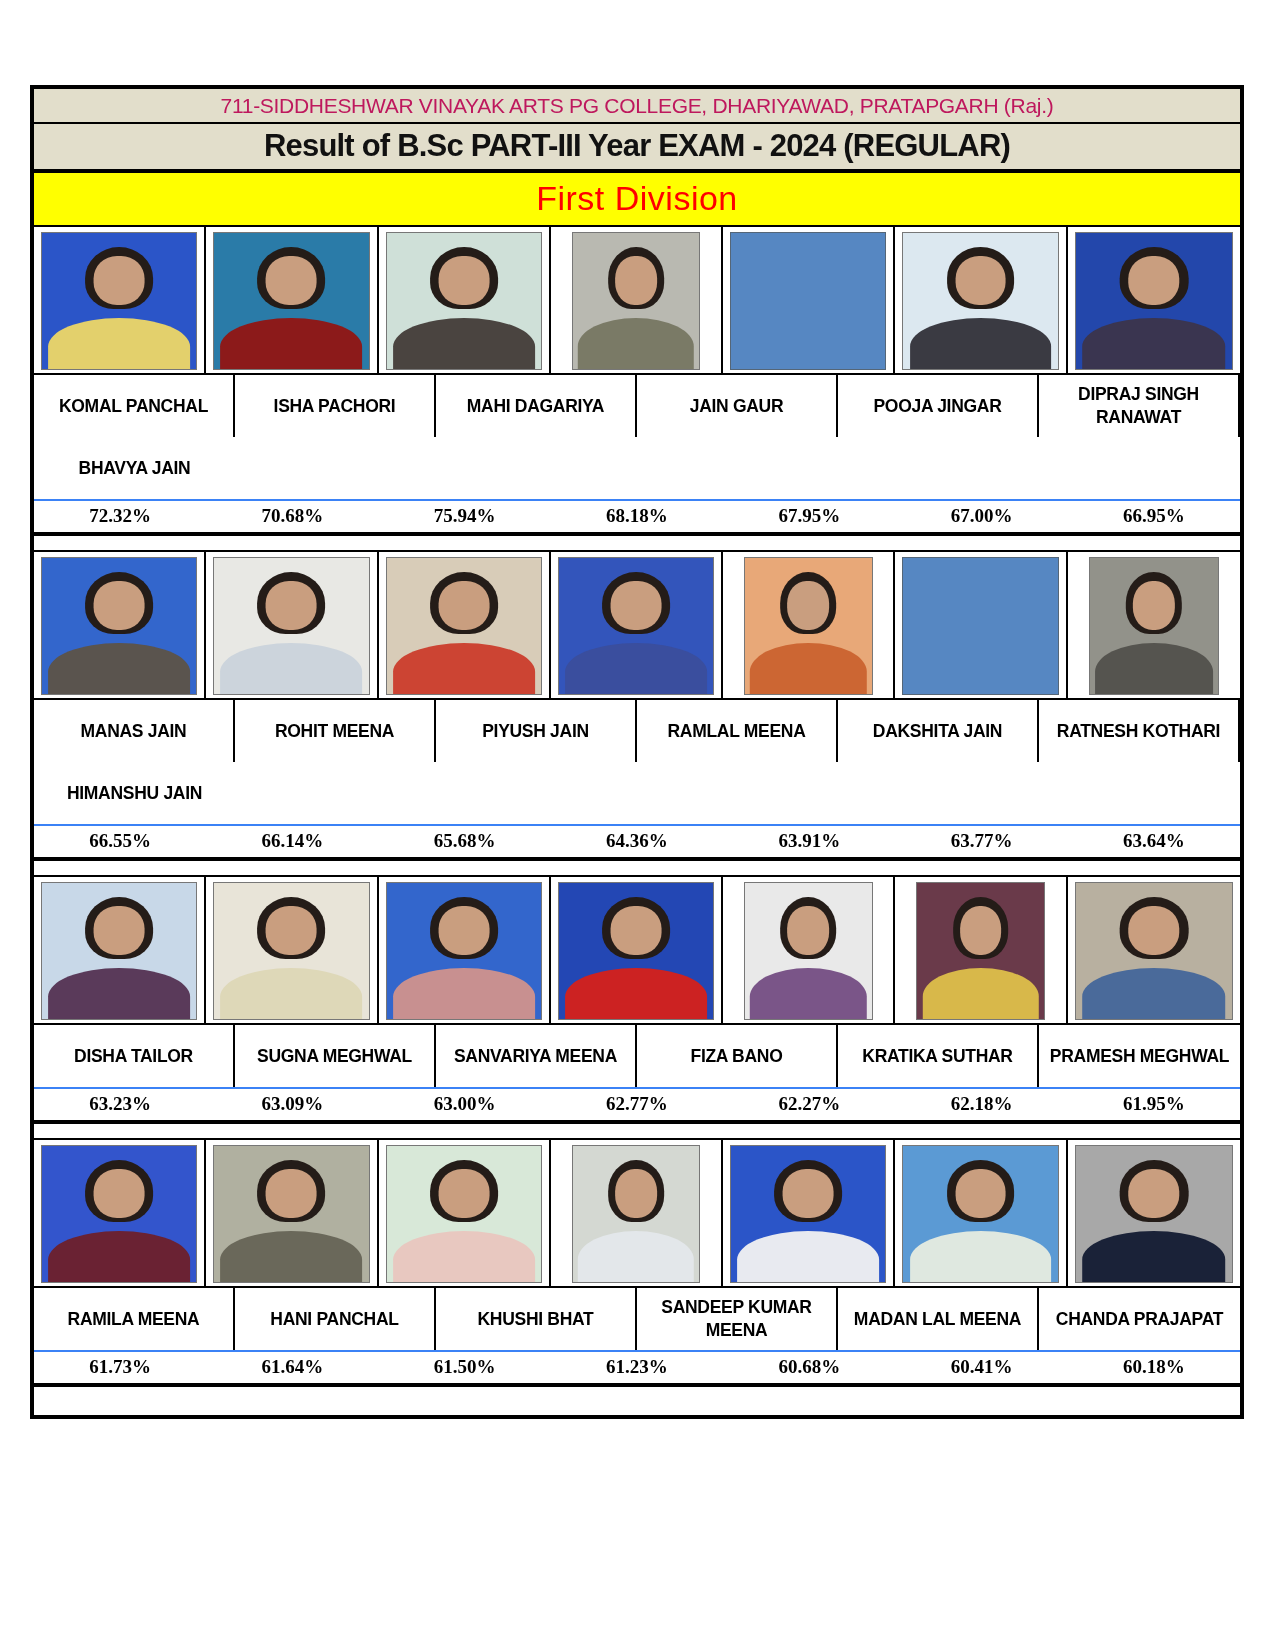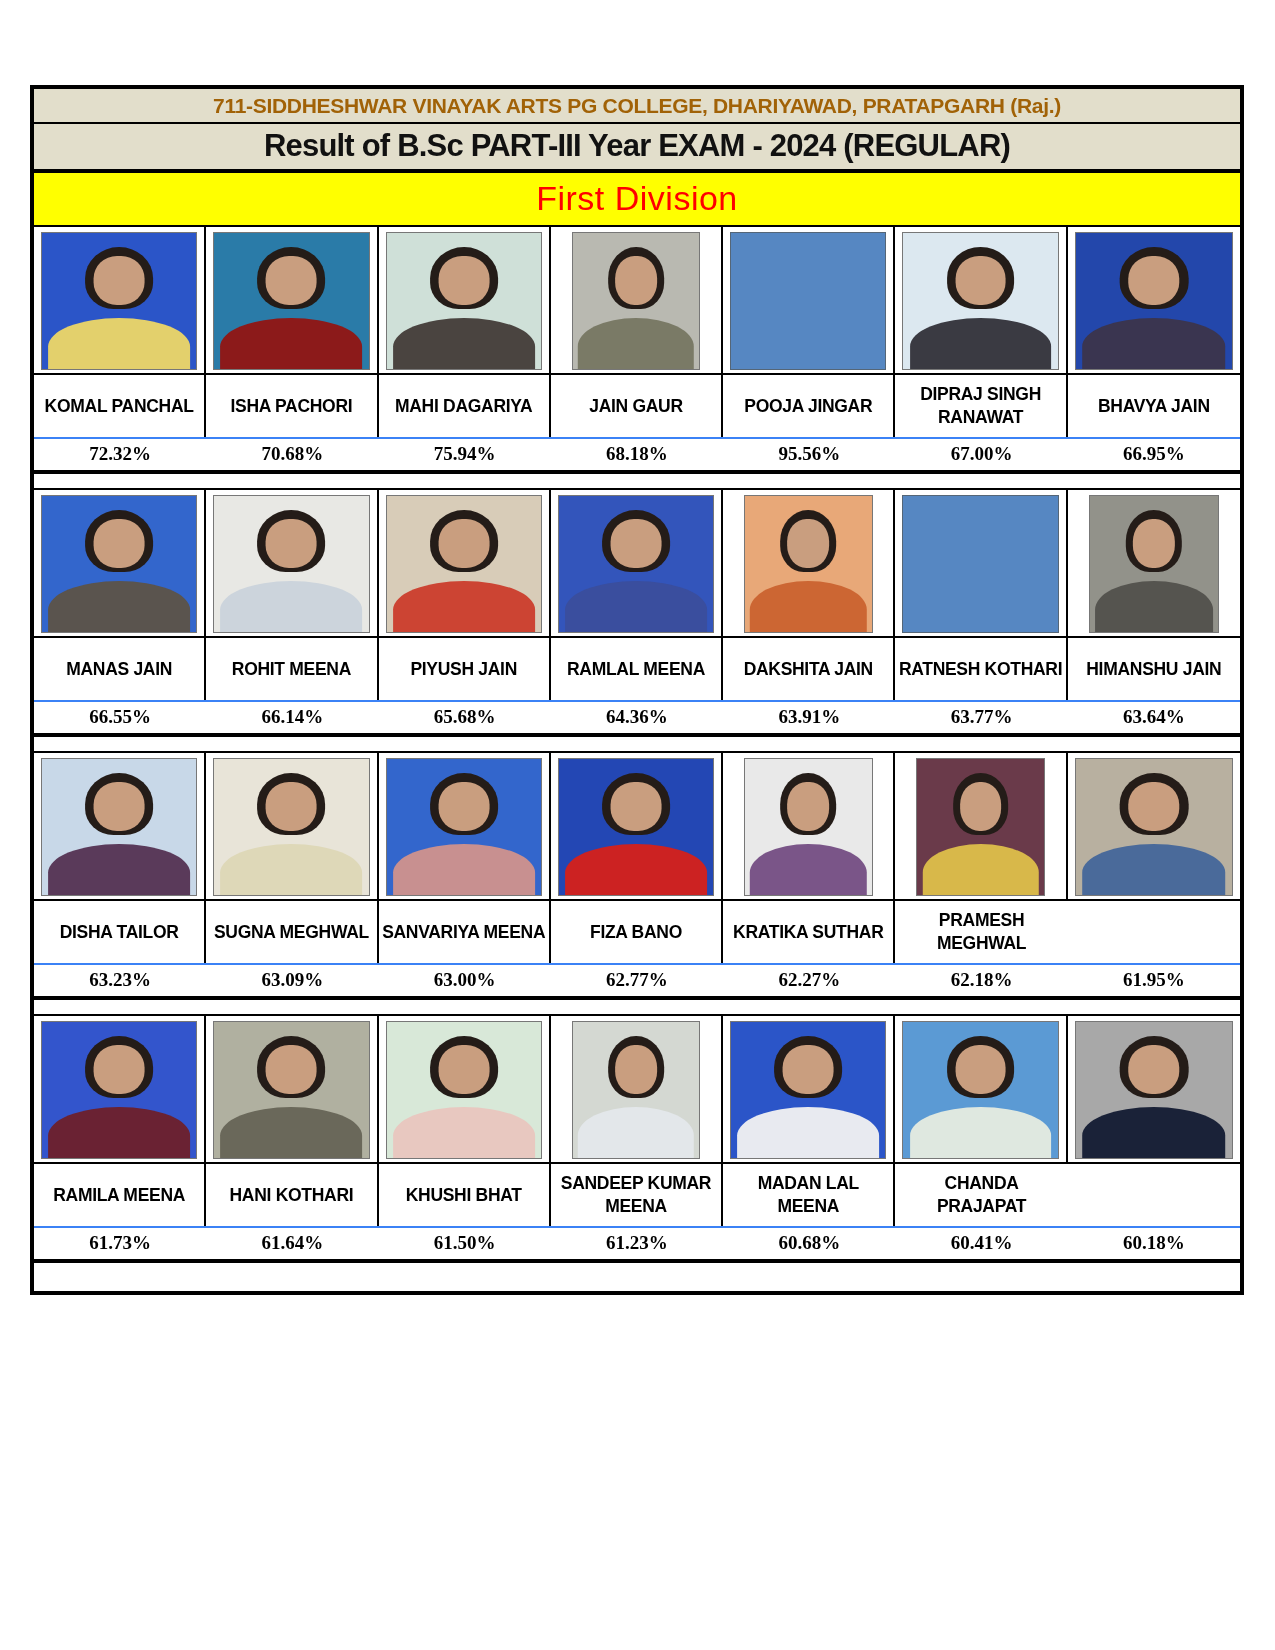--- a/index.html
+++ b/index.html
@@ -16,25 +16,25 @@
     left:30px;
     top:85px;
     width:1206px;
     border:4px solid #000;
     background:#fff;
   }
   .hdr-college{
     background:var(--hdr-bg);
     border-bottom:2px solid #000;
     text-align:center;
-    font-weight:bold;
+    font-weight:normal;
     font-size:21px;
     letter-spacing:-0.3px;
     padding:5px 2px 4px;
-    color:#a16207;
+    color:#be185d;
   }
   .hdr-result{
     background:var(--hdr-bg);
     border-bottom:4px solid #000;
     text-align:center;
     font-weight:bold;
     font-size:31px;
     letter-spacing:-0.8px;
     padding:4px 2px 5px;
     color:#111;
@@ -93,21 +93,21 @@
     top:17%;
     left:50%;
     transform:translateX(-50%);
     width:33%;
     height:36%;
     background:#c99e7f;
     border-radius:46%;
   }
   .names{
     display:grid;
-    grid-template-columns:repeat(7,1fr);
+    grid-template-columns:repeat(6,1fr);
     border-top:2px solid #000;
   }
   .name-cell{
     border-right:2px solid #000;
     height:62px;
     display:flex;
     align-items:center;
     justify-content:center;
     text-align:center;
     font-weight:bold;
@@ -200,21 +200,21 @@
             <div class="name-cell">JAIN GAUR</div>
             <div class="name-cell">POOJA JINGAR</div>
             <div class="name-cell">DIPRAJ SINGH RANAWAT</div>
             <div class="name-cell">BHAVYA JAIN</div>
           </div>
           <div class="percents">
             <div class="pct-cell">72.32%</div>
             <div class="pct-cell">70.68%</div>
             <div class="pct-cell">75.94%</div>
             <div class="pct-cell">68.18%</div>
-            <div class="pct-cell">95.56%</div>
+            <div class="pct-cell">67.95%</div>
             <div class="pct-cell">67.00%</div>
             <div class="pct-cell">66.95%</div>
           </div>
         </div>
         <div class="gap"></div>
         <div class="group">
           <div class="photos">
             <div class="photo-cell">
               <div class="photo" style="background: linear-gradient(rgb(51, 102, 204) 0%, rgb(51, 102, 204) 100%);">
                 <div class="p-shoulders" style="background: rgb(90, 84, 78);"></div>
@@ -399,21 +399,21 @@
             <div class="photo-cell">
               <div class="photo" style="background: linear-gradient(rgb(168, 168, 168) 0%, rgb(168, 168, 168) 100%);">
                 <div class="p-shoulders" style="background: rgb(26, 34, 56);"></div>
                 <div class="p-hair"></div>
                 <div class="p-face"></div>
               </div>
             </div>
           </div>
           <div class="names">
             <div class="name-cell">RAMILA MEENA</div>
-            <div class="name-cell">HANI KOTHARI</div>
+            <div class="name-cell">HANI PANCHAL</div>
             <div class="name-cell">KHUSHI BHAT</div>
             <div class="name-cell">SANDEEP KUMAR MEENA</div>
             <div class="name-cell">MADAN LAL MEENA</div>
             <div class="name-cell">CHANDA PRAJAPAT</div>
           </div>
           <div class="percents">
             <div class="pct-cell">61.73%</div>
             <div class="pct-cell">61.64%</div>
             <div class="pct-cell">61.50%</div>
             <div class="pct-cell">61.23%</div>

